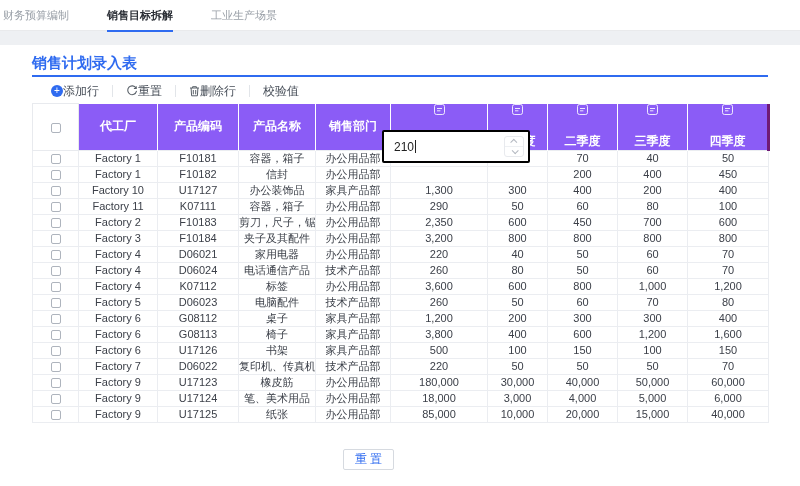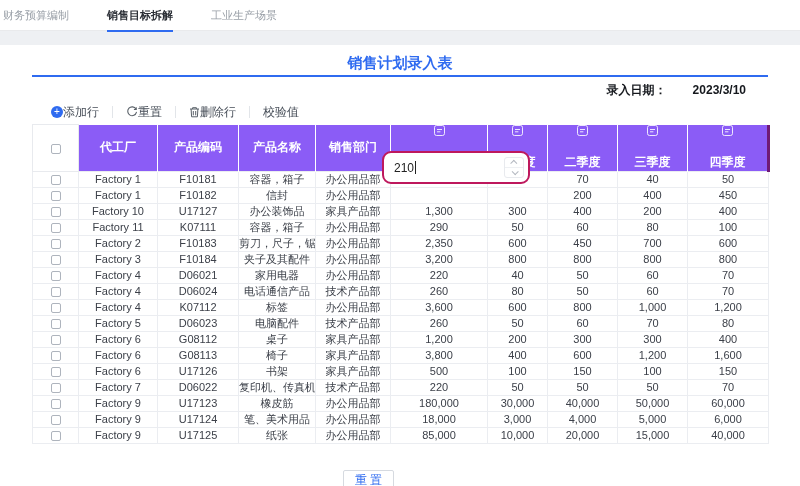--- a/index.html
+++ b/index.html
@@ -10,21 +10,21 @@
   .tabbar { height:31px; display:flex; align-items:flex-start; padding-left:3px;
     border-bottom:1px solid #e9eaec; background:#fff; }
   .tab { font-size:11px; color:#9aa0a8; line-height:30px; margin-right:38px;
     cursor:pointer; border-bottom:2px solid transparent; }
   .tab.active { color:#2b2f36; font-weight:bold; border-bottom:2px solid #2f6bf0; }
 
   .grayband { height:14px; background:#eef0f3; }
 
   .content { padding:0 32px; }
 
-  .page-title { margin-top:8px; text-align:center; color:#2f6bf0;
+  .page-title { margin-top:8px; color:#2f6bf0;
     font-weight:bold; font-size:15px; height:20px; line-height:20px; }
   .title-rule { margin-top:2px; border-bottom:2px solid #2f6bf0; }
 
   .date-row { margin-top:5px; height:16px; display:flex; justify-content:flex-end;
     align-items:center; font-size:12px; font-weight:bold; color:#15181d;
     padding-right:22px; }
   .date-row .dlabel { margin-right:26px; }
 
   
   .toolbar { margin-top:4px; height:20px; display:flex; align-items:center;
@@ -44,21 +44,21 @@
   thead th:last-child { border-right:3px solid #701a75; }
   thead th.cb-head { background:#fff; border:1px solid #e8eaee; }
   .hflex { display:flex; align-items:center; gap:18px;flex-direction:column; }
   tbody td { height:14.8px; font-size:11px; color:#3c4049;
     border:1px solid #ebedf1; background:#fff; }
   .checkbox { display:inline-block; width:10px; height:10px; background:#fff;
     border:1px solid #aeb4bd; border-radius:2px; vertical-align:middle; cursor:pointer; }
 
   
   .editor { position:absolute; left:350px; top:27px; width:148px; height:33px;
-    background:#fff; border:2px solid #be185d; border-radius:9px; z-index:5;
+    background:#fff; border:2px solid #000000; border-radius:2px; z-index:5;
     display:flex; align-items:center; padding-left:10px; font-size:12px; color:#222; }
   .caret { width:1px; height:13px; background:#222; margin-left:1px; }
   .spinner { position:absolute; right:4px; top:4px; bottom:4px; width:20px;
     border:1px solid #e8eaee; border-radius:3px; display:flex; flex-direction:column;
     background:#fff; }
   .spin { flex:1; display:flex; align-items:center; justify-content:center; cursor:pointer; }
   .spin.up { border-bottom:1px solid #eef0f3; }
   .chev { width:5px; height:5px; border-left:1px solid #b3b8c0; border-top:1px solid #b3b8c0; }
   .chev.up { transform:rotate(45deg) translateY(1px); }
   .chev.down { transform:rotate(225deg) translateY(1px); }
@@ -83,24 +83,20 @@
     <div class="tab"><span>工业生产场景</span></div>
   </div>
 
   <div class="grayband"></div>
 
   <div class="content">
 
     <div class="page-title">销售计划录入表</div>
     <div class="title-rule"></div>
 
-    <div class="date-row">
-      <span class="dlabel">录入日期：</span>
-      <span>2023/3/10</span>
-    </div>
 
     <div class="toolbar">
       <div class="tbtn">
         <span class="icon-add"></span>
         <span>添加行</span>
       </div>
       <div class="tsep"></div>
       <div class="tbtn">
         <span>
           <svg width="12" height="12" viewBox="0 0 12 12" fill="none">

